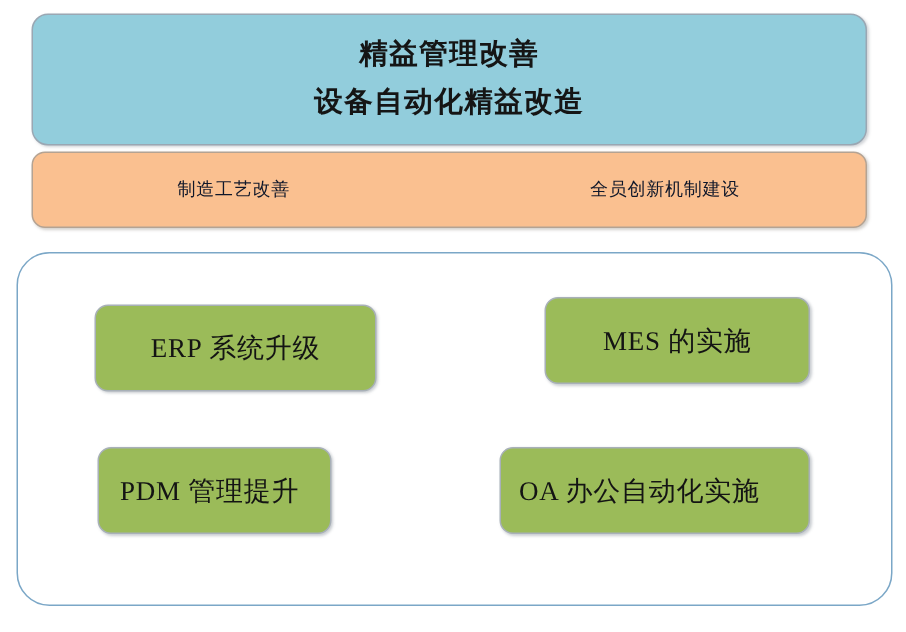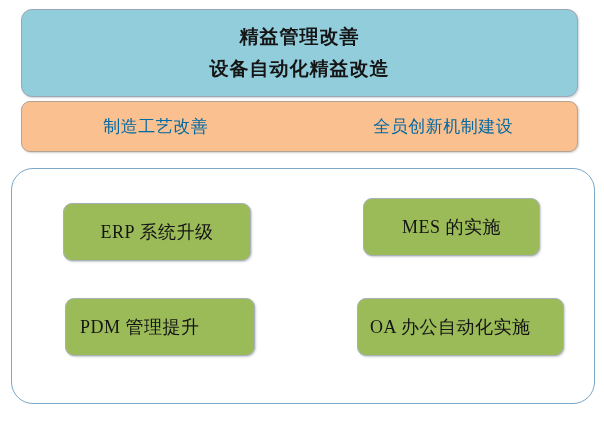--- a/index.html
+++ b/index.html
@@ -61,22 +61,22 @@
     background: #FAC090;
     border: 1px solid #b4a393;
     border-radius: 9px;
     box-shadow: 1px 1px 2px rgba(130,120,110,0.35);
     display: flex;
     align-items: center;
   }
   .banner-orange .cell {
     flex: 1 1 50%;
     text-align: center;
-    font-size: 17px;
-    color: #0369a1;
+    font-size: 12px;
+    color: #0f172a;
     letter-spacing: 0.5px;
   }
   .banner-orange .cell.left  { padding-right: 14px; }
   .banner-orange .cell.right { padding-left: 6px; }
 
   
   .group-box {
     position: absolute;
     left: 11px;
     top: 168px;
@@ -99,24 +99,24 @@
     display: flex;
     align-items: center;
     justify-content: center;
     font-size: 18px;
     color: #141414;
     letter-spacing: 0.5px;
   }
 
   .item-erp { left: 63px;  top: 203px; width: 188px; height: 58px; }
   .item-mes { left: 363px; top: 198px; width: 177px; height: 58px; }
-  .item-pdm { left: 65px;  top: 298px; width: 190px; height: 58px;
+  .item-pdm { left: 65px;  top: 298px; width: 156px; height: 58px;
               justify-content: flex-start; padding-left: 14px; }
   .item-oa  { left: 333px; top: 298px; width: 207px; height: 58px;
-              justify-content: flex-start; padding-left: 12px; margin-left: 24px; }
+              justify-content: flex-start; padding-left: 12px; }
 </style>
 </head>
 <body>
 
 <div class="canvas">
 
   <div class="banner-blue">
     <div class="line">精益管理改善</div>
     <div class="line">设备自动化精益改造</div>
   </div>

